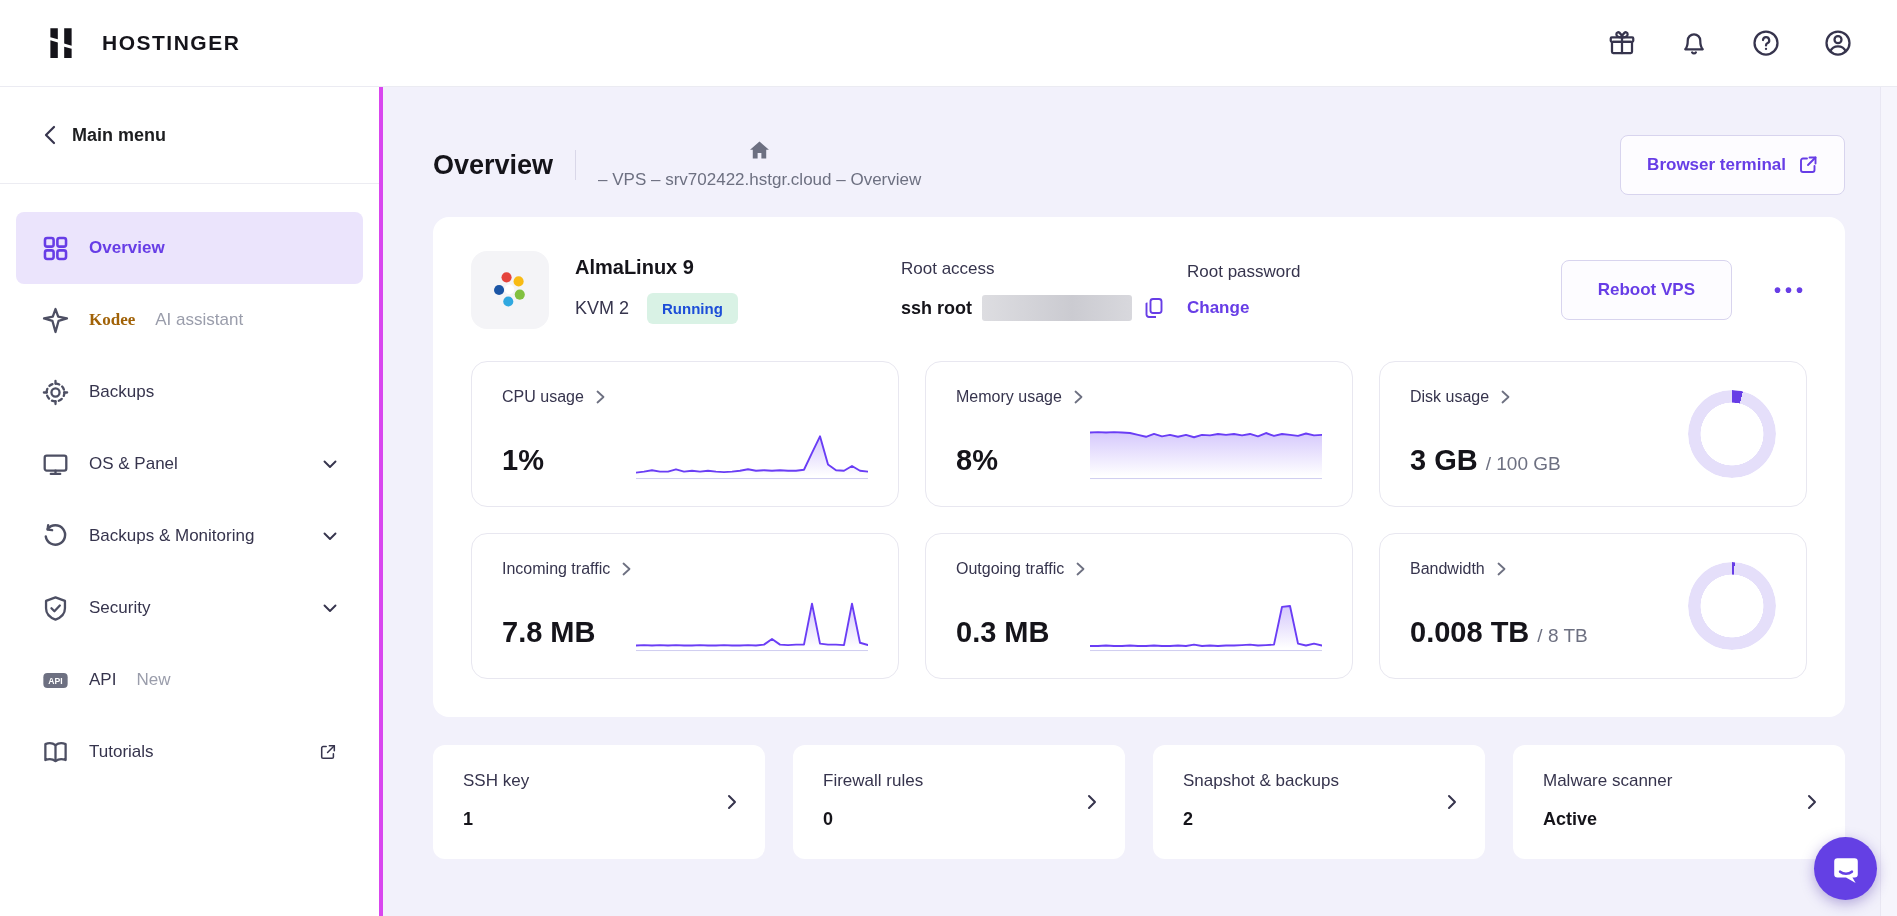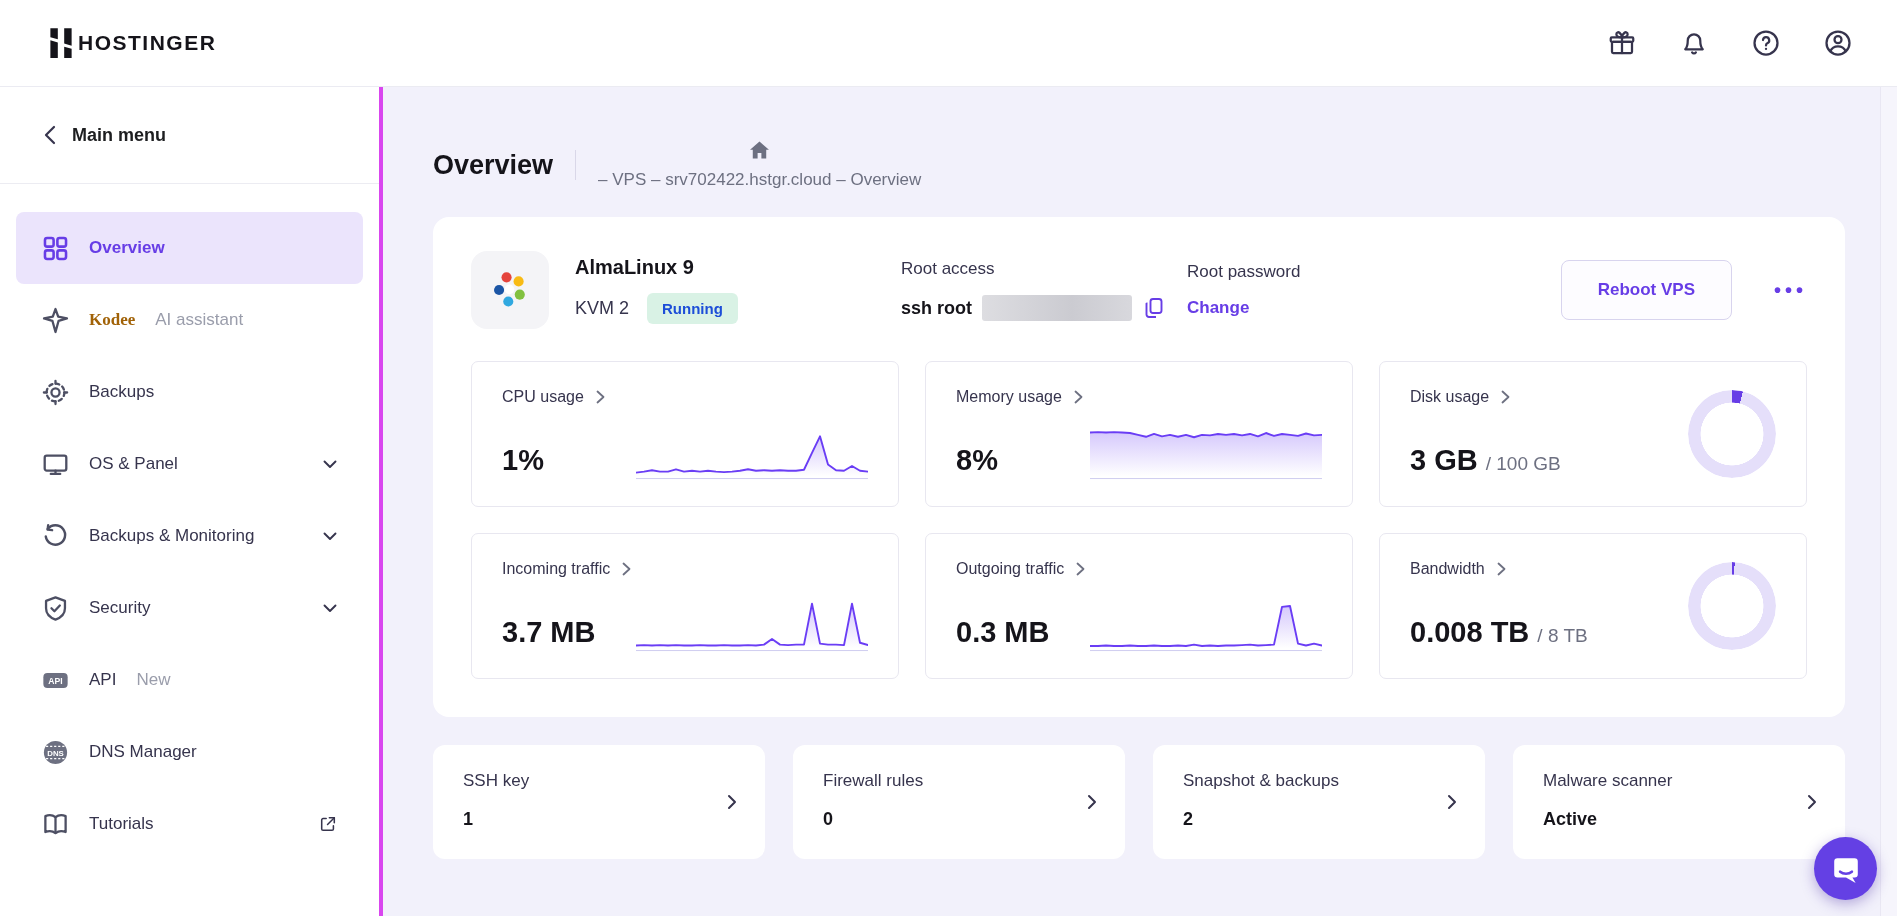--- a/index.html
+++ b/index.html
@@ -3,21 +3,21 @@
 <meta charset="utf-8">
 <style>
   * { margin:0; padding:0; box-sizing:border-box; }
   html,body { width:1897px; height:916px; overflow:hidden; }
   body { font-family:"Liberation Sans", sans-serif; background:#f2f1fb; color:#1d1e20; }
   :root { --primary:#673de6; }
 
   
   .topbar { height:87px; background:#fff; border-bottom:1px solid #ebebf2;
             display:flex; align-items:center; padding:0 44px; }
-  .brand { display:flex; align-items:center; gap:0; cursor:pointer; }
+  .brand { display:flex; align-items:center; gap:24px; cursor:pointer; }
   .brand-name { font-size:21px; font-weight:bold; letter-spacing:1.5px; color:#15141a; }
   .topbar-actions { margin-left:auto; display:flex; align-items:center; gap:42px; }
   .tb-icon { width:30px; height:30px; color:#36344d; cursor:pointer; }
   .tb-icon svg { width:100%; height:100%; }
 
   
   .app { display:flex; height:829px; }
 
   
   .sidebar { width:383px; background:#fff; border-right:4px solid #d946ef; flex:none; }
@@ -70,21 +70,21 @@
               background:linear-gradient(90deg,#dddde1,#cbcbd1 60%,#d8d8dd); }
   .copy-ic { width:24px; height:24px; color:var(--primary); margin-left:10px; cursor:pointer; }
   .change-link { font-size:17px; font-weight:bold; color:var(--primary); cursor:pointer; }
   .server-actions { margin-left:auto; display:flex; align-items:center; }
   .reboot-btn { height:60px; padding:0 36px; justify-content:center; }
   .more-dots { color:var(--primary); font-size:20px; letter-spacing:4px; font-weight:bold;
                margin-left:42px; cursor:pointer; }
 
   
   .metric-grid { display:grid; grid-template-columns:repeat(3,1fr); gap:26px; }
-  .metric-card { border:1px solid #e8e7f0; border-radius:7px; padding:26px 30px;
+  .metric-card { border:1px solid #e8e7f0; border-radius:16px; padding:26px 30px;
                  display:flex; flex-direction:column; cursor:pointer; background:#fff; }
   .metric-head { display:flex; align-items:center; gap:12px; font-size:16px; color:#36344d; }
   .chev-r { width:9px; height:14px; color:#6d7081; }
   .metric-body { margin-top:auto; display:flex; align-items:flex-end; justify-content:space-between; padding-top:16px; }
   .metric-value { font-size:29px; font-weight:bold; color:#15141a; line-height:1.3; }
   .metric-total { font-size:19px; font-weight:normal; color:#6d7081; }
   .spark { width:232px; height:58px; flex:none; }
   .donut-card { flex-direction:row; align-items:center; justify-content:space-between; }
   .donut-left { display:flex; flex-direction:column; align-self:stretch; max-width:218px; }
   .donut-left .metric-value { margin-top:auto; padding-top:16px; }
@@ -255,31 +255,20 @@
         <span class="mi-icon">
           <svg viewBox="0 0 20 20">
             <rect x="1" y="4.5" width="18" height="11" rx="3" fill="#6d7081"></rect>
             <text x="10" y="12.8" text-anchor="middle" font-size="6.4" font-weight="bold" fill="#fff" font-family="Liberation Sans, sans-serif">API</text>
           </svg>
         </span>
         <span class="mi-label">API</span>
         <span class="mi-suffix">New</span>
       </div>
 
-      <div class="menu-item">
-        <span class="mi-icon">
-          <svg viewBox="0 0 20 20">
-            <circle cx="10" cy="10" r="8.6" fill="#6d7081"></circle>
-            <line x1="3" y1="5.5" x2="17" y2="5.5" stroke="#fff" stroke-width="1" stroke-dasharray="1.6 1.4"></line>
-            <line x1="3" y1="14.5" x2="17" y2="14.5" stroke="#fff" stroke-width="1" stroke-dasharray="1.6 1.4"></line>
-            <text x="10" y="12.3" text-anchor="middle" font-size="5.8" font-weight="bold" fill="#fff" font-family="Liberation Sans, sans-serif">DNS</text>
-          </svg>
-        </span>
-        <span class="mi-label">DNS Manager</span>
-      </div>
 
       <div class="menu-item">
         <span class="mi-icon">
           <svg viewBox="0 0 20 20" fill="none" stroke="currentColor" stroke-width="1.7" stroke-linecap="round" stroke-linejoin="round">
             <path d="M2.5 3.8 C4.8 2.8 8 3 10 4.6 C12 3 15.2 2.8 17.5 3.8 V15.6 C15.2 14.6 12 14.8 10 16.4 C8 14.8 4.8 14.6 2.5 15.6 Z"></path>
             <line x1="10" y1="4.6" x2="10" y2="16.2"></line>
           </svg>
         </span>
         <span class="mi-label">Tutorials</span>
         <svg class="mi-ext" viewBox="0 0 20 20" fill="none" stroke="currentColor" stroke-width="1.7" stroke-linecap="round" stroke-linejoin="round">
@@ -296,20 +285,28 @@
 
     <div class="page-head">
       <h1 class="page-title">Overview</h1>
       <div class="head-divider"></div>
       <div class="breadcrumb">
         <svg class="bc-home" viewBox="0 0 20 20" fill="currentColor">
           <path d="M10 1.5 L19 9.2 H16.4 V17.5 H11.8 V12.3 H8.2 V17.5 H3.6 V9.2 H1 Z"></path>
         </svg>
         <span>– VPS – srv702422.hstgr.cloud – Overview</span>
       </div>
+      <button class="btn terminal-btn">
+        <span>Browser terminal</span>
+        <svg class="ext-ic" viewBox="0 0 20 20" fill="none" stroke="currentColor" stroke-width="1.9" stroke-linecap="round" stroke-linejoin="round">
+          <path d="M9 3.5 H5 A2 2 0 0 0 3 5.5 V15 A2 2 0 0 0 5 17 H14.5 A2 2 0 0 0 16.5 15 V11"></path>
+          <polyline points="11.5,2.5 17.5,2.5 17.5,8.5"></polyline>
+            <line x1="17.5" y1="2.5" x2="10" y2="10"></line>
+        </svg>
+      </button>
     </div>
 
     <section class="big-card">
 
       <div class="server-row">
         <div class="os-block">
           <div class="os-logo">
             <svg width="46" height="46" viewBox="0 0 40 40">
               <circle cx="17" cy="9" r="4.4" fill="#e5443c"></circle>
               <circle cx="27.5" cy="12.5" r="4.4" fill="#f8bb15"></circle>
@@ -408,21 +405,21 @@
         </div>
 
         <div class="metric-card">
           <div class="metric-head">
             <span>Incoming traffic</span>
             <svg class="chev-r" viewBox="0 0 9 14" fill="none" stroke="currentColor" stroke-width="1.8" stroke-linecap="round" stroke-linejoin="round">
                 <path d="M1.5 1.5 L7.5 7 L1.5 12.5"></path>
               </svg>
           </div>
           <div class="metric-body">
-            <span class="metric-value">3.7 MB</span>
+            <span class="metric-value">7.8 MB</span>
             <svg class="spark" viewBox="0 0 100 32" preserveAspectRatio="none">
                 <polygon points="0,30 0.00,28.44 3.45,28.18 6.90,28.44 10.34,28.18 13.79,28.44 17.24,28.18 20.69,28.44 24.14,28.44 27.59,28.18 31.03,28.44 34.48,28.44 37.93,28.18 41.38,28.44 44.83,28.44 48.28,28.18 51.72,28.44 55.17,27.92 58.62,24.80 62.07,27.92 65.52,28.18 68.97,27.92 72.41,27.92 75.86,5.30 79.31,27.40 82.76,27.92 86.21,27.92 89.66,28.18 93.10,5.30 96.55,26.88 100.00,28.18 100,30" fill="url(#sparkfill)"></polygon>
                 <polyline points="0.00,28.44 3.45,28.18 6.90,28.44 10.34,28.18 13.79,28.44 17.24,28.18 20.69,28.44 24.14,28.44 27.59,28.18 31.03,28.44 34.48,28.44 37.93,28.18 41.38,28.44 44.83,28.44 48.28,28.18 51.72,28.44 55.17,27.92 58.62,24.80 62.07,27.92 65.52,28.18 68.97,27.92 72.41,27.92 75.86,5.30 79.31,27.40 82.76,27.92 86.21,27.92 89.66,28.18 93.10,5.30 96.55,26.88 100.00,28.18" fill="none" stroke="#6a3df5" stroke-width="1.9" stroke-linejoin="round" stroke-linecap="round" vector-effect="non-scaling-stroke"></polyline>
                 <line x1="0" y1="31.2" x2="100" y2="31.2" stroke="#cfcdf0" stroke-width="1" vector-effect="non-scaling-stroke"></line>
               </svg>
           </div>
         </div>
 
         <div class="metric-card">
           <div class="metric-head">

